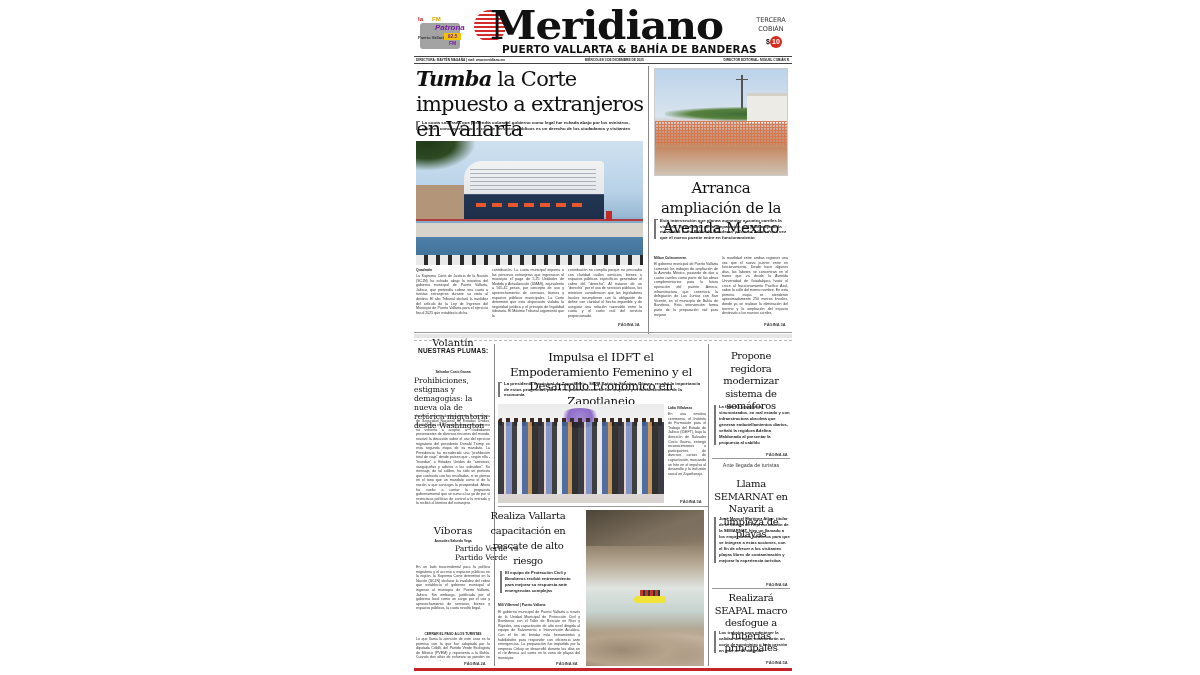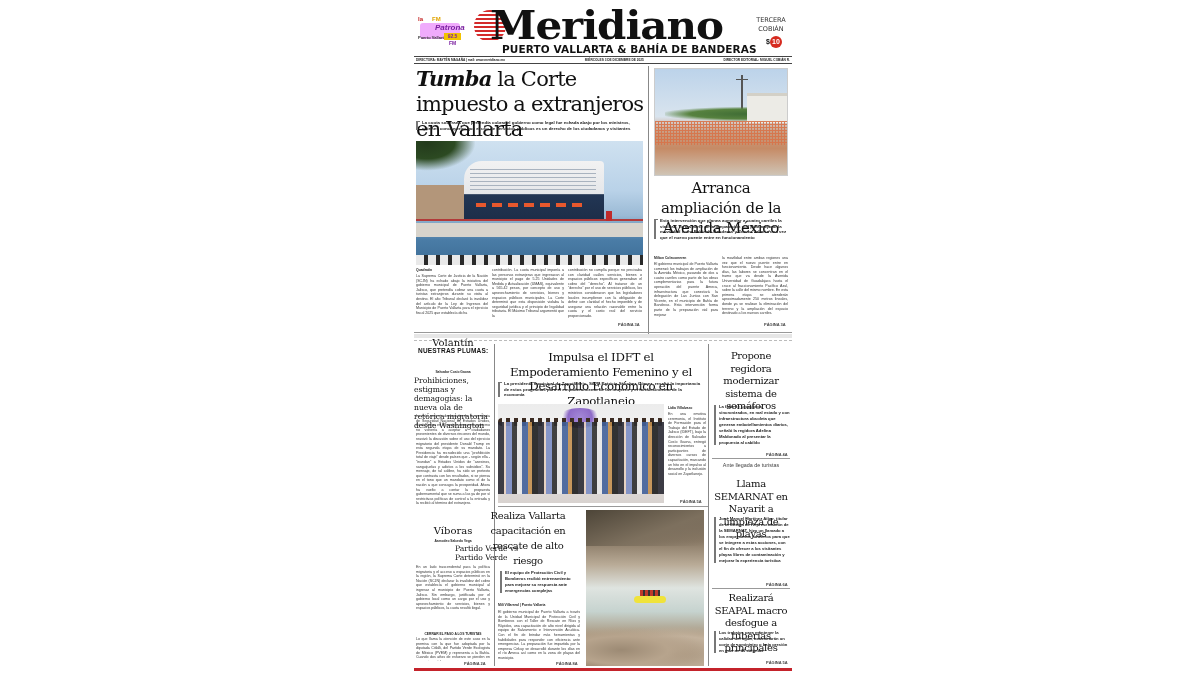--- a/index.html
+++ b/index.html
@@ -6,21 +6,21 @@
   html, body { width: 1200px; height: 675px; background: #ffffff; overflow: hidden; }
   body { position: relative; font-family: "DejaVu Serif", serif; color: #111; }
 
   .page { position: absolute; left: 414px; top: 4px; width: 378px; height: 671px; background: #fff; }
 
   
   .masthead { position: absolute; left: 0; top: 0; width: 378px; height: 52px; }
   .radio-logo { position: absolute; left: 4px; top: 12px; width: 44px; height: 28px; }
   .radio-logo .la { position: absolute; left: 0; top: 0; font: bold 6px "Liberation Sans", sans-serif; color: #c21d1d; }
   .radio-logo .fm { position: absolute; left: 14px; top: 0; font: bold 6px "Liberation Sans", sans-serif; color: #e0a400; }
-  .radio-logo .patrona { position: absolute; left: 2px; top: 7px; width: 40px; height: 16px; background: #f0abfc; border-radius: 3px;
+  .radio-logo .patrona { position: absolute; left: 2px; top: 7px; width: 40px; height: 26px; background: #a3a3a3; border-radius: 3px;
       font: bold italic 8px "Liberation Sans", sans-serif; color: #7a1fa0; text-align: center; line-height: 10px; padding-left: 15px; }
   .radio-logo .sub { position: absolute; left: 0; top: 19px; font: bold 4px "Liberation Sans", sans-serif; color: #333; }
   .radio-logo .freq { position: absolute; left: 26px; top: 17px; width: 17px; height: 7px; background: #f2c200; font: bold 5px "Liberation Sans", sans-serif; color: #7a1fa0; text-align: center; line-height: 7px; }
 
   .title-stripes { position: absolute; left: 60px; top: 6px; width: 32px; height: 32px; border-radius: 50%;
       background: repeating-linear-gradient(180deg, #d42b2b 0 2px, #fff 2px 4px); }
   .title-word { position: absolute; left: 76px; top: 0px; font: 900 40px "DejaVu Serif", serif; letter-spacing: -1px; color: #111;
       transform: scaleX(1.05); transform-origin: left; line-height: 42px; font-weight: bold; }
   .title-sub { position: absolute; left: 88px; top: 39px; font: bold 10.5px "DejaVu Sans", sans-serif; letter-spacing: 0.1px; color: #111; white-space: nowrap; text-align: center; }
 

